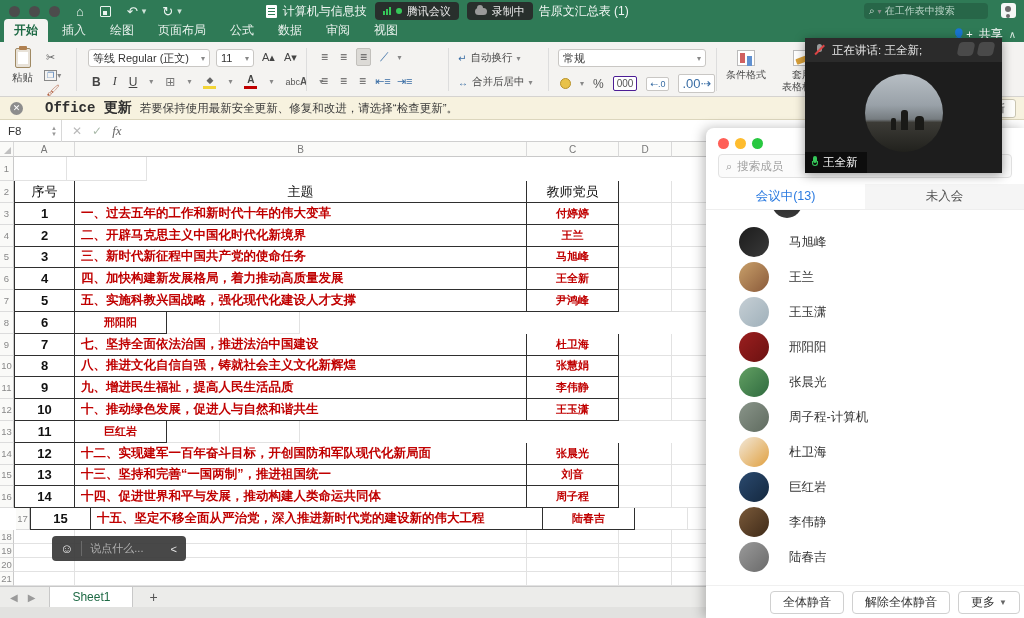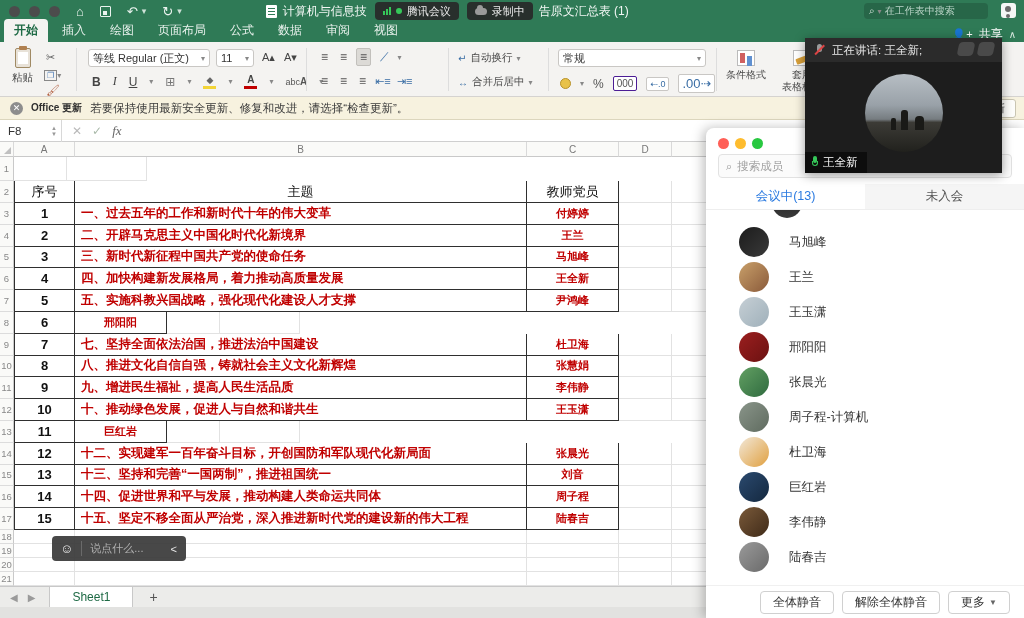--- a/index.html
+++ b/index.html
@@ -55,21 +55,21 @@
   .ind { color:#3a6ea5; font-size:11px; }
   .coin { width:11px; height:11px; border-radius:50%; background:#e8c24a; border:1px solid #b8922a; }
   .sicon { width:18px; height:16px; border:1px solid #bbb; background:#fff; position:relative; }
   .sicon.cf:after { content:""; position:absolute; left:2px; top:2px; width:5px; height:10px; background:#d06060; box-shadow:7px 3px 0 #6090d0; }
   .sicon.br:after { content:""; position:absolute; left:2px; top:6px; width:12px; height:6px; background:#d8a03a; border-radius:1px; transform:rotate(-20deg); }
   .two-line { font-size:10px; color:#4a4a4a; text-align:center; line-height:1.15; }
 
   
   #updatebar { left:0; top:97px; width:1024px; height:23px; background:#f7f2df; border-bottom:1px solid #dcd6bd; display:flex; align-items:center; z-index:1; }
   .upd-x { width:13px; height:13px; border-radius:50%; background:#8d8d8d; color:#fff; font-size:9px; display:flex; align-items:center; justify-content:center; margin-left:10px; }
-  #upd-title { font-size:10px; color:#2f2f2f; font-weight:bold; margin-left:8px; }
+  #upd-title { font-size:14px; color:#2f2f2f; font-weight:bold; margin-left:22px;font-family:Liberation Mono, monospace; }
   #upd-msg { font-size:11.5px; color:#3a3a3a; margin-left:8px; }
   #upd-btn { position:absolute; right:8px; top:99px; height:19px; padding:0 10px; background:#fdfdfb; border:1px solid #c9c5b2; border-radius:3px; font-size:11px; color:#333; display:flex; align-items:center; z-index:1; }
 
   
   #formulabar { left:0; top:120px; width:1024px; height:22px; background:#fff; border-bottom:1px solid #cfcfcf; display:flex; align-items:center; z-index:1; }
   #namebox { width:62px; height:22px; border-right:1px solid #d8d8d8; display:flex; align-items:center; padding:0 4px 0 8px; font-size:11.5px; color:#333; justify-content:space-between; }
   .stepper { display:flex; flex-direction:column; font-size:6px; color:#999; line-height:1; }
   .fb-ico { margin-left:10px; font-size:12px; }
   .fx { font-family:"Liberation Serif",serif; font-style:italic; color:#666; font-size:13px; }
 
@@ -112,21 +112,21 @@
   #psearch .mag { color:#999; font-size:11px; }
   #psearch .ph { color:#a0a0a0; font-size:11.5px; }
   #ptabs { position:absolute; left:0; top:56px; width:318px; height:26px; display:flex; border-bottom:1px solid #eee; }
   .ptab { flex:1; display:flex; align-items:center; justify-content:center; font-size:12.5px; }
   .ptab.active { color:#2a7ae0; background:#fff; }
   .ptab.inactive { color:#555; background:#f5f5f5; }
   #plist { position:absolute; left:0; top:82px; width:318px; height:375px; overflow:hidden; }
   .pitem { position:absolute; left:0; width:318px; height:36px; display:flex; align-items:center; }
   .pavatar { width:30px; height:30px; border-radius:50%; margin-left:33px; flex:none; }
   .pname { font-size:12.5px; color:#333; margin-left:20px; white-space:nowrap; }
-  #pfooter { position:absolute; left:0; top:457px; width:318px; height:33px; background:#fff; border-top:1px solid #f0f0f0; display:flex; align-items:center; justify-content:flex-end; gap:8px; padding-right:14px; }
+  #pfooter { position:absolute; left:0; top:457px; width:318px; height:33px; background:#fff; border-top:1px solid #f0f0f0; display:flex; align-items:center; justify-content:flex-end; gap:8px; padding-right:4px; }
   .pbtn { height:23px; border:1px solid #d0d0d0; border-radius:4px; background:#fff; font-size:12px; color:#333; display:flex; align-items:center; padding:0 12px; gap:4px; }
   .pbtn .chev { font-size:8px; color:#666; }
 
   
   #videow { left:805px; top:38px; width:197px; height:135px; background:#1d1d1d; z-index:8; box-shadow:0 2px 10px rgba(0,0,0,.4); }
   #vhead { position:absolute; left:0; top:0; width:197px; height:24px; background:#2b2b2b; display:flex; align-items:center; }
   .micmute { position:relative; width:10px; height:14px; margin-left:9px; }
   .micmute .cap { position:absolute; left:3px; top:1px; width:5px; height:8px; background:#9a9a9a; border-radius:3px; }
   .micmute .slash { position:absolute; left:-1px; top:6px; width:13px; height:1.5px; background:#d44; transform:rotate(-45deg); }
   #vspeak { color:#e8e8e8; font-size:11.5px; margin-left:8px; white-space:nowrap; }
@@ -444,21 +444,21 @@
         <div class="cell gcell" style="width: 80px;"></div>
       </div>
       <div class="srow" style="height: 21.8px;">
         <div class="cell rowhdr" style="width: 14px;">16</div>
         <div class="cell tcell tleft t-num" style="width: 61px; justify-content: center;">14</div>
         <div class="cell tcell t-topic" style="width: 452px;">十四、促进世界和平与发展，推动构建人类命运共同体</div>
         <div class="cell tcell t-name" style="width: 92px; justify-content: center;">周子程</div>
         <div class="cell gcell" style="width: 53px;"></div>
         <div class="cell gcell" style="width: 80px;"></div>
       </div>
-      <div class="srow" style="height: 21.8px;">
+      <div class="srow" style="height: 21.8px; margin-left: 16px;">
         <div class="cell rowhdr" style="width: 14px;">17</div>
         <div class="cell tcell tleft t-num" style="width: 61px; justify-content: center;">15</div>
         <div class="cell tcell t-topic" style="width: 452px;">十五、坚定不移全面从严治党，深入推进新时代党的建设新的伟大工程</div>
         <div class="cell tcell t-name" style="width: 92px; justify-content: center;">陆春吉</div>
         <div class="cell gcell" style="width: 53px;"></div>
         <div class="cell gcell" style="width: 80px;"></div>
       </div>
       <div class="srow" style="height: 14px;">
         <div class="cell rowhdr" style="width: 14px;">18</div>
         <div class="cell gcell" style="width: 61px;"></div>

